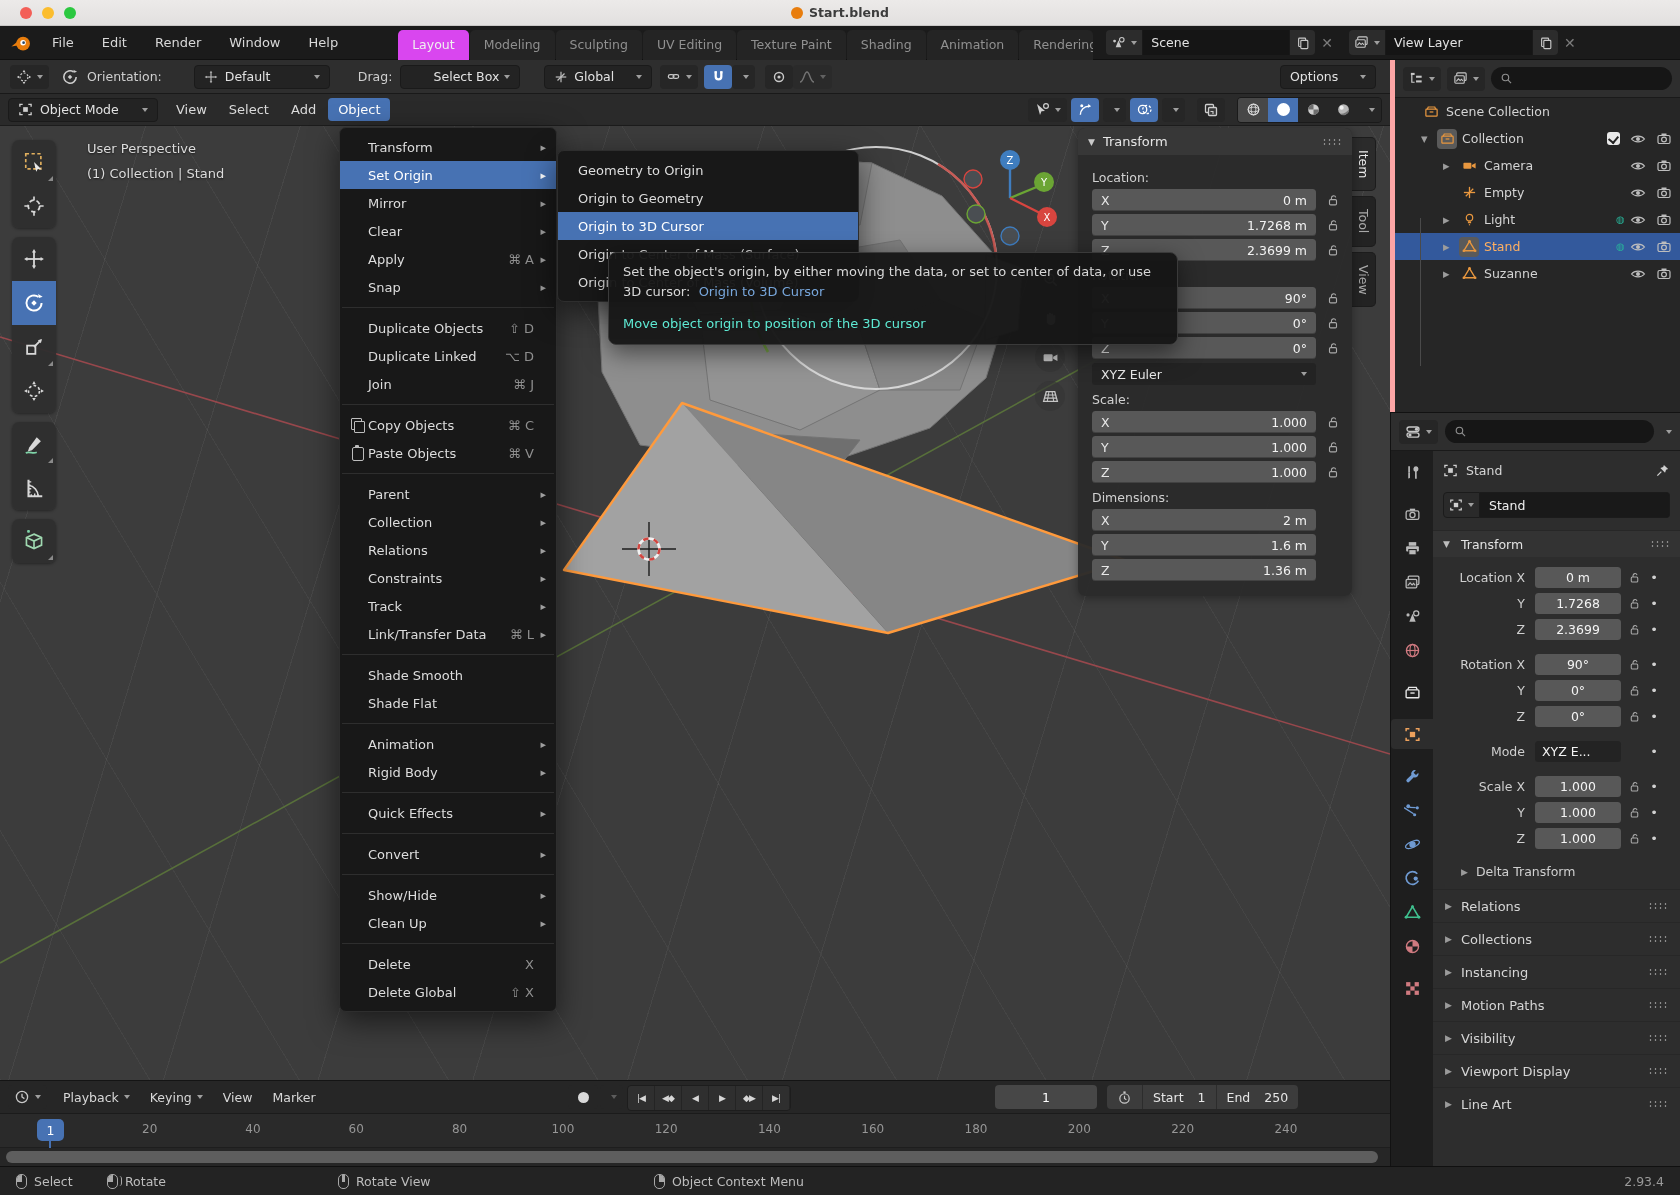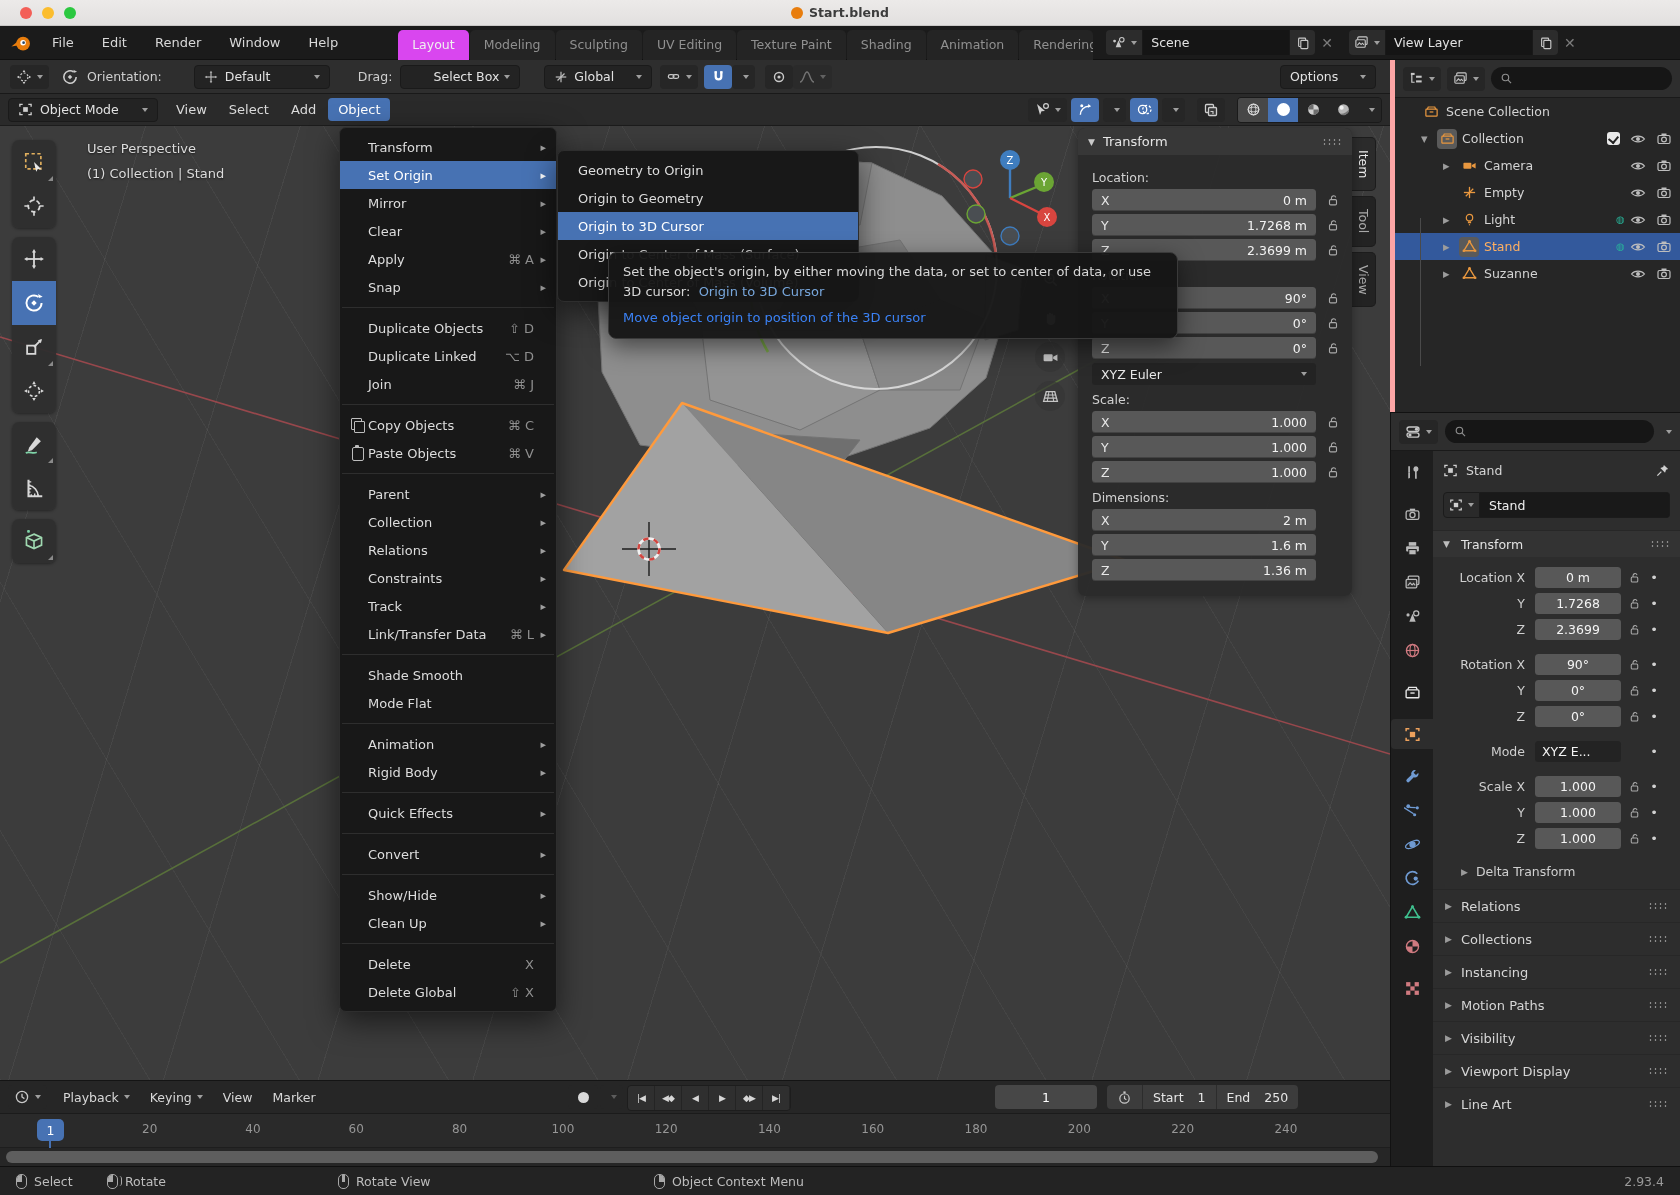--- a/index.html
+++ b/index.html
@@ -63,21 +63,21 @@
   .mi-label{flex:1;white-space:nowrap;}
   .mi-short{color:#8f8f8f;margin-left:18px;white-space:nowrap;}
   .mi[data-state="active"] .mi-short{color:#d7e2f3;}
   .mi-arrow{width:12px;text-align:right;color:#9f9f9f;font-size:11px;}
   .mi[data-state="active"] .mi-arrow{color:#fff;}
   .sub .mi{padding-left:20px;}
   
   .tooltip{background:rgba(22,22,22,0.96);border:1px solid #3a3a3a;border-radius:8px;padding:9px 14px 10px;z-index:80;box-shadow:0 8px 24px rgba(0,0,0,.5);font-size:13px;line-height:20px;}
   .tooltip .l1{color:#d8d8d8;}
   .tooltip .link{color:#78a7dc;}
-  .tooltip .l3{color:#3b82f6;margin-top:6px;}
+  .tooltip .l3{color:#5eead4;margin-top:12px;}
   
   .npanel{left:1078px;top:128px;width:274px;background:rgba(43,43,43,0.96);border-radius:7px;z-index:30;padding-bottom:12px;box-shadow:0 2px 10px rgba(0,0,0,.35);}
   .np-header{height:27px;background:#373737;border-radius:7px 7px 0 0;display:flex;align-items:center;padding:0 10px;color:#e6e6e6;font-size:13px;}
   .np-header .tri{font-size:9px;color:#c9c9c9;margin-right:8px;}
   .grip{width:20px;height:8px;background-image:radial-gradient(#8d8d8d 1px,transparent 1.2px);background-size:5px 4px;margin-left:auto;}
   .np-body{padding:8px 12px 0 14px;}
   .np-label{color:#d2d2d2;margin:7px 0 4px;}
   .vrow{display:flex;align-items:center;margin-bottom:3px;}
   .vfield{flex:1;background:#585858;border-radius:3.5px;height:22px;display:flex;align-items:center;padding:0 9px;color:#f2f2f2;box-shadow:inset 0 -1px 0 rgba(0,0,0,.25);}
   .vfield .ax{width:30px;color:#e8e8e8;}
@@ -1039,21 +1039,21 @@
 
       <div class="mi">
         <span class="mi-icon"></span>
         <span class="mi-label">Shade Smooth</span>
         <span class="mi-short"></span>
         <span class="mi-arrow"></span>
       </div>
 
       <div class="mi" data-sep="true">
         <span class="mi-icon"></span>
-        <span class="mi-label">Mode Flat</span>
+        <span class="mi-label">Shade Flat</span>
         <span class="mi-short"></span>
         <span class="mi-arrow"></span>
       </div>
 
       <div class="mi">
         <span class="mi-icon"></span>
         <span class="mi-label">Animation</span>
         <span class="mi-short"></span>
         <span class="mi-arrow">▸</span>
       </div>

